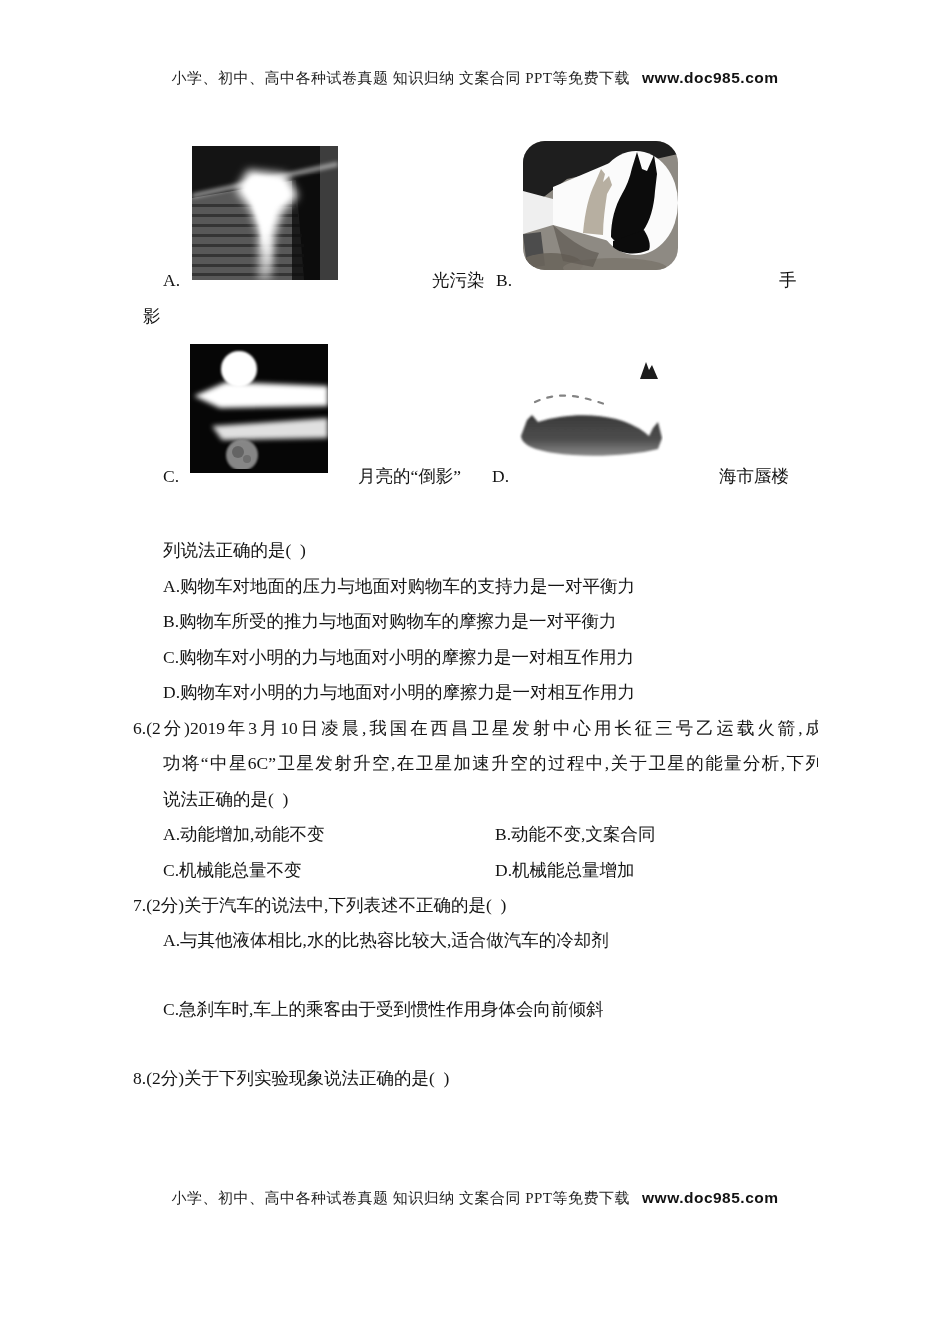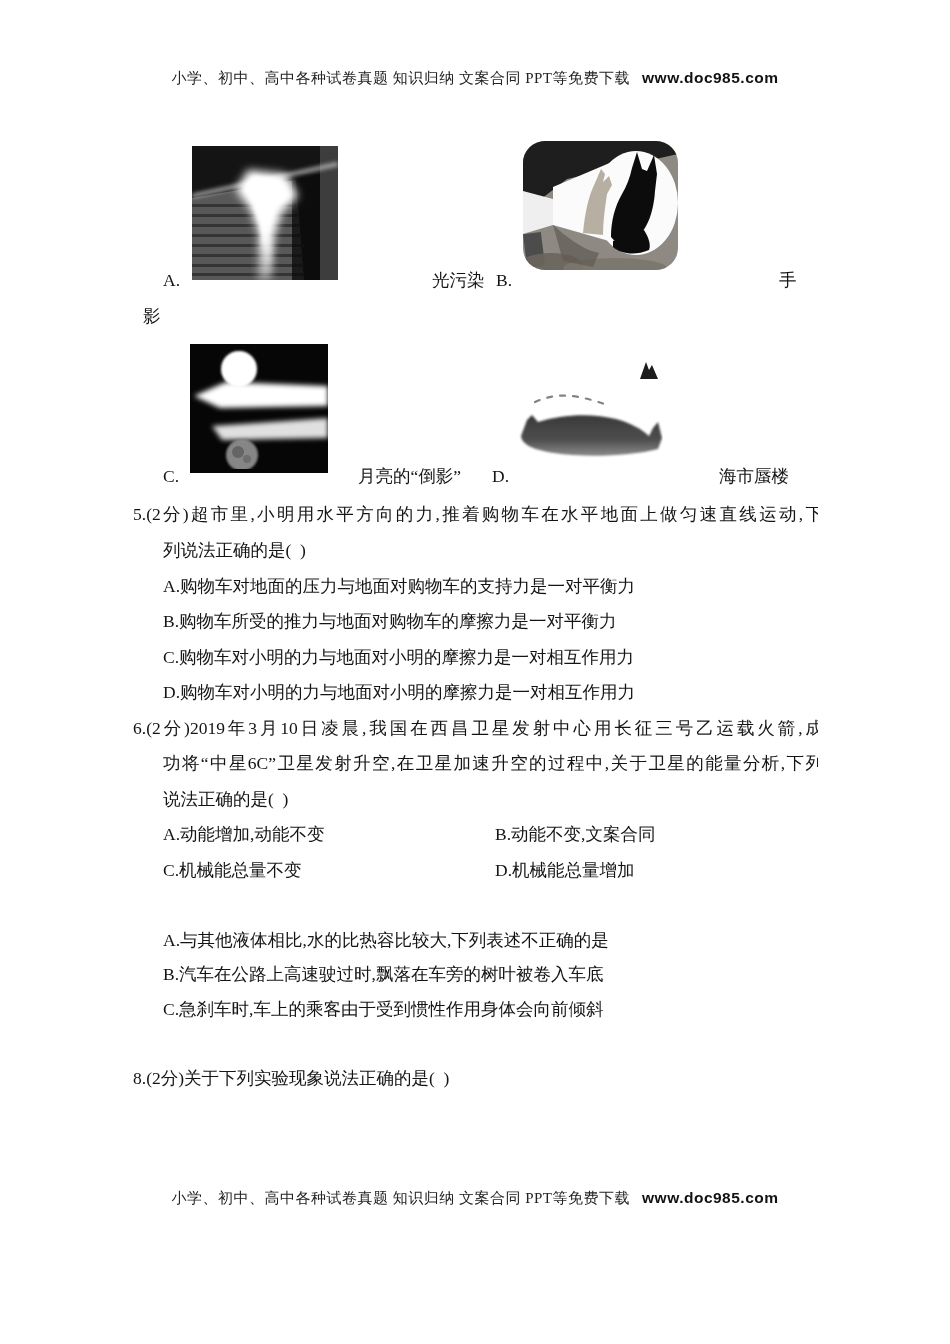--- a/index.html
+++ b/index.html
@@ -129,36 +129,35 @@
         </filter>
     </defs>
     <rect width="146" height="105" fill="#ffffff"></rect>
     <polygon points="123,17 129,0 132,8 135,3 141,17" fill="#1c1c1c"></polygon>
     <path d="M18,40 C40,30 60,32 93,44" stroke="#5a5a5a" stroke-width="2.2" stroke-dasharray="5 8" fill="none" opacity="0.75" stroke-linecap="round"></path>
     <path d="M4,74 L10,58 L15,53 L21,60 C45,52 76,51 99,57 C113,61 125,67 132,74 L136,66 L141,60 L145,76 L141,87 C114,94 68,96 37,91 C17,88 5,83 4,74 Z" fill="url(#fd1)" filter="url(#fdb)"></path>
   </svg>
 
   <span class="t" style="left:719px;top:466px">海市蜃楼</span>
 
-  <div class="t jl" style="left:133px;top:504px;width:690px">5.(2分)超市里,小明用水平方向的力,推着购物车在水平地面上做匀速直线运动,下</div>
   <div class="t" style="left:163px;top:540px">列说法正确的是(  )</div>
   <div class="t" style="left:163px;top:576px">A.购物车对地面的压力与地面对购物车的支持力是一对平衡力</div>
   <div class="t" style="left:163px;top:611px">B.购物车所受的推力与地面对购物车的摩擦力是一对平衡力</div>
   <div class="t" style="left:163px;top:647px">C.购物车对小明的力与地面对小明的摩擦力是一对相互作用力</div>
   <div class="t" style="left:163px;top:682px">D.购物车对小明的力与地面对小明的摩擦力是一对相互作用力</div>
 
   <div class="t jl" style="left:133px;top:718px;width:690px">6.(2分)2019年3月10日凌晨,我国在西昌卫星发射中心用长征三号乙运载火箭,成</div>
   <div class="t jl" style="left:163px;top:753px;width:660px">功将“中星6C”卫星发射升空,在卫星加速升空的过程中,关于卫星的能量分析,下列</div>
   <div class="t" style="left:163px;top:789px">说法正确的是(  )</div>
   <div class="t" style="left:163px;top:824px">A.动能增加,动能不变</div>
   <div class="t" style="left:495px;top:824px">B.动能不变,文案合同</div>
   <div class="t" style="left:163px;top:860px">C.机械能总量不变</div>
   <div class="t" style="left:495px;top:860px">D.机械能总量增加</div>
 
-  <div class="t" style="left:163px;top:930px">A.与其他液体相比,水的比热容比较大,下列表述不正确的是</div>
-  <div class="t" style="left:163px;top:964px">B.汽车在公路上高速驶过时,飘落在车旁的树叶被卷入车底</div>
+  <div class="t" style="left:133px;top:895px">7.(2分)关于汽车的说法中,下列表述不正确的是(  )</div>
+  <div class="t" style="left:163px;top:930px">A.与其他液体相比,水的比热容比较大,适合做汽车的冷却剂</div>
   <div class="t" style="left:163px;top:999px">C.急刹车时,车上的乘客由于受到惯性作用身体会向前倾斜</div>
 
   <div class="t" style="left:133px;top:1068px">8.(2分)关于下列实验现象说法正确的是(  )</div>
 
   <div class="ftr"><span>小学、初中、高中各种试卷真题 知识归纳 文案合同 PPT等免费下载</span><span class="site">www.doc985.com</span></div>
 
 </div>
 
 </body></html>

